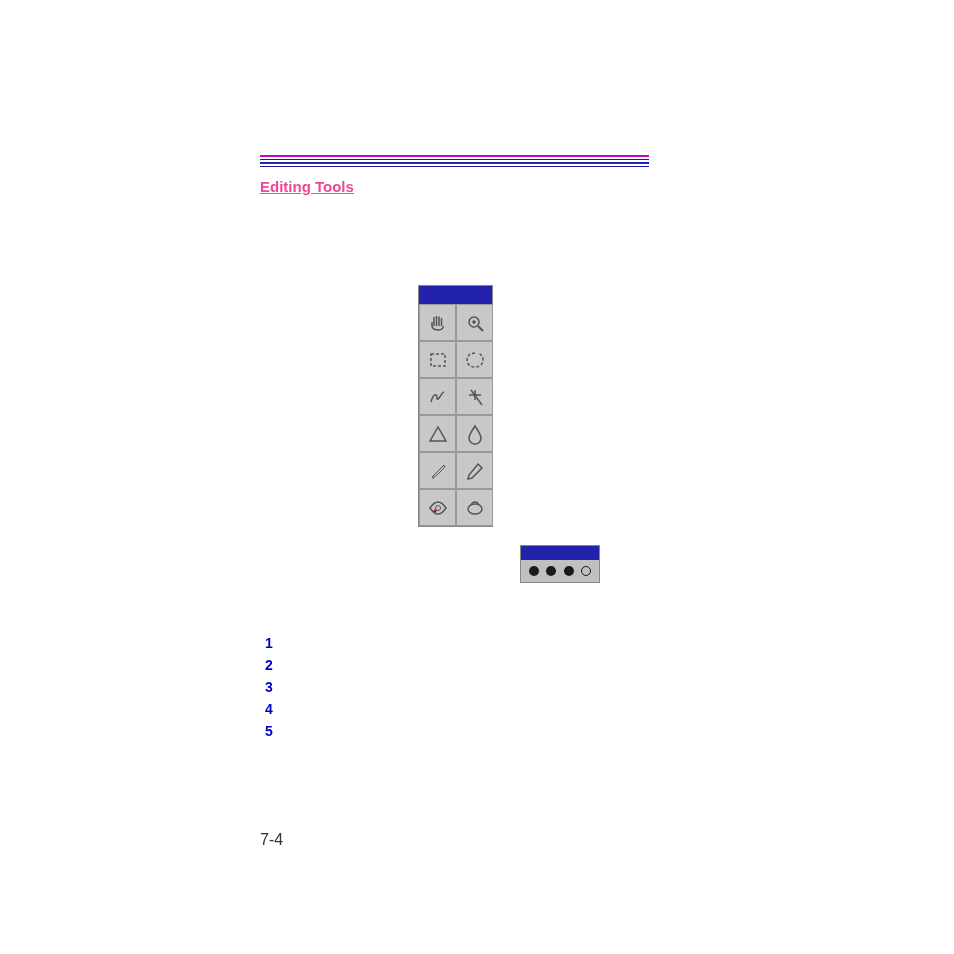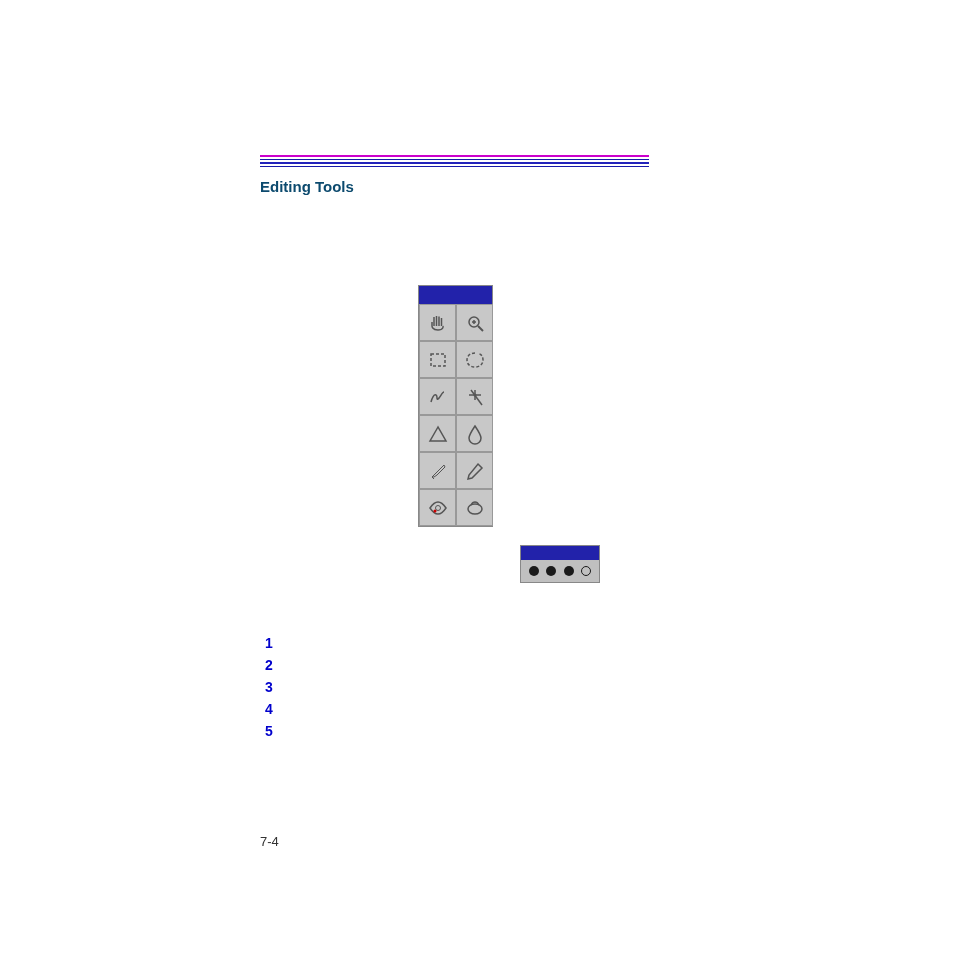--- a/index.html
+++ b/index.html
@@ -39,21 +39,22 @@
       background: #1a1aaa;
     }
 
     
     .section-title {
       position: absolute;
       top: 178px;
       left: 260px;
       font-size: 15px;
       font-weight: bold;
-      color: #0c4a6e;
+      color: #ec4899;
+      text-decoration: underline;
     }
 
     
     .toolbox {
       position: absolute;
       top: 285px;
       left: 418px;
       width: 75px;
       border: 1px solid #888;
       background: #c0c0c0;
@@ -130,21 +131,21 @@
       font-size: 14px;
       font-weight: bold;
       cursor: pointer;
     }
 
     
     .page-number {
       position: absolute;
       bottom: 105px;
       left: 260px;
-      font-size: 13px;
+      font-size: 16px;
       color: #333;
     }
   </style>
 </head>
 <body>
 
 <div class="top-lines">
   <div class="line-magenta"></div>
   <div class="line-blue-1"></div>
   <div class="line-blue-2"></div>

